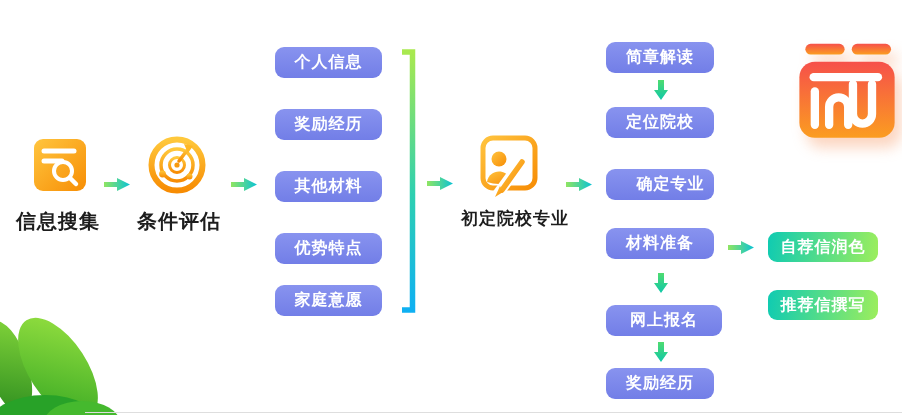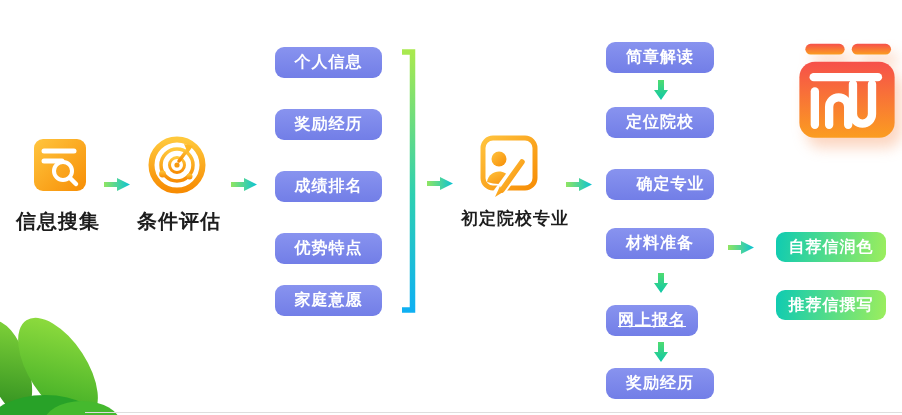--- a/index.html
+++ b/index.html
@@ -15,21 +15,20 @@
   .pill {
     position:absolute; width:107px; height:31px; border-radius:9px;
     display:flex; align-items:center; justify-content:center;
     color:#fff; font-size:16px; font-weight:bold; letter-spacing:1px;
     background:linear-gradient(180deg,#8893ef 0%,#727ee7 100%);
     white-space:nowrap;
   }
   .pill-green {
     width:110px; height:30px;
     background:linear-gradient(97deg,#0fcbb2 0%,#9cee5d 100%);
-    margin-left:8px;
   }
 
   .arrow-right { position:absolute; width:28px; height:15px; }
   .arrow-down  { position:absolute; width:16px; height:22px; }
 
   .bracket { position:absolute; left:399px; top:49px; }
 
   .logo { position:absolute; left:797px; top:40px;
           filter:drop-shadow(7px 10px 7px rgba(248,146,92,0.38)); }
   .leaves { position:absolute; left:0; top:277px; }
@@ -92,21 +91,21 @@
   <div class="stage-label" style="left:129px; top:208px; width:100px;">条件评估</div>
 
   <div class="arrow-right" style="left:230px; top:177px;">
     <svg width="28" height="15" viewBox="0 0 28 15">
       <path d="M1,5 H14 V1 L27,7.5 L14,14 V10 H1 Z" fill="url(#gArH)"></path>
     </svg>
   </div>
 
   <div class="pill" style="left:275px; top:47px;">个人信息</div>
   <div class="pill" style="left:275px; top:109px;">奖励经历</div>
-  <div class="pill" style="left:275px; top:171px;">成绩排名</div>
+  <div class="pill" style="left:275px; top:171px;">其他材料</div>
   <div class="pill" style="left:275px; top:233px;">优势特点</div>
   <div class="pill" style="left:275px; top:285px;">家庭意愿</div>
 
   <div class="bracket">
     <svg width="18" height="264" viewBox="0 0 18 264">
       <defs>
           <linearGradient id="gBr" x1="0" y1="0" x2="0" y2="1">
         <stop offset="0" stop-color="#a9e94f"></stop>
         <stop offset="0.55" stop-color="#2ed0b0"></stop>
         <stop offset="1" stop-color="#0fb0f2"></stop>
@@ -145,21 +144,21 @@
   <div class="arrow-right" style="left:565px; top:177px;">
     <svg width="28" height="15" viewBox="0 0 28 15">
       <path d="M1,5 H14 V1 L27,7.5 L14,14 V10 H1 Z" fill="url(#gArH)"></path>
     </svg>
   </div>
 
   <div class="pill" style="left:606px; top:107px; width:108px;">定位院校</div>
   <div class="pill" style="left:606px; top:42px;  width:108px;">简章解读</div>
   <div class="pill" style="left:606px; top:169px; width:108px;padding-left:21px;">确定专业</div>
   <div class="pill" style="left:606px; top:228px; width:108px;">材料准备</div>
-  <div class="pill" style="left:606px; top:305px; width:92px;text-decoration:underline;">网上报名</div>
+  <div class="pill" style="left:606px; top:305px; width:116px;">网上报名</div>
   <div class="pill" style="left:606px; top:368px; width:108px;">奖励经历</div>
 
   <div class="arrow-down" style="left:653px; top:79px;">
     <svg width="16" height="22" viewBox="0 0 16 22">
       <defs>
           <linearGradient id="gArD" x1="0" y1="0" x2="0" y2="1">
         <stop offset="0" stop-color="#4fdb70"></stop>
             <stop offset="1" stop-color="#0fc8a8"></stop>
       </linearGradient>
         </defs>

